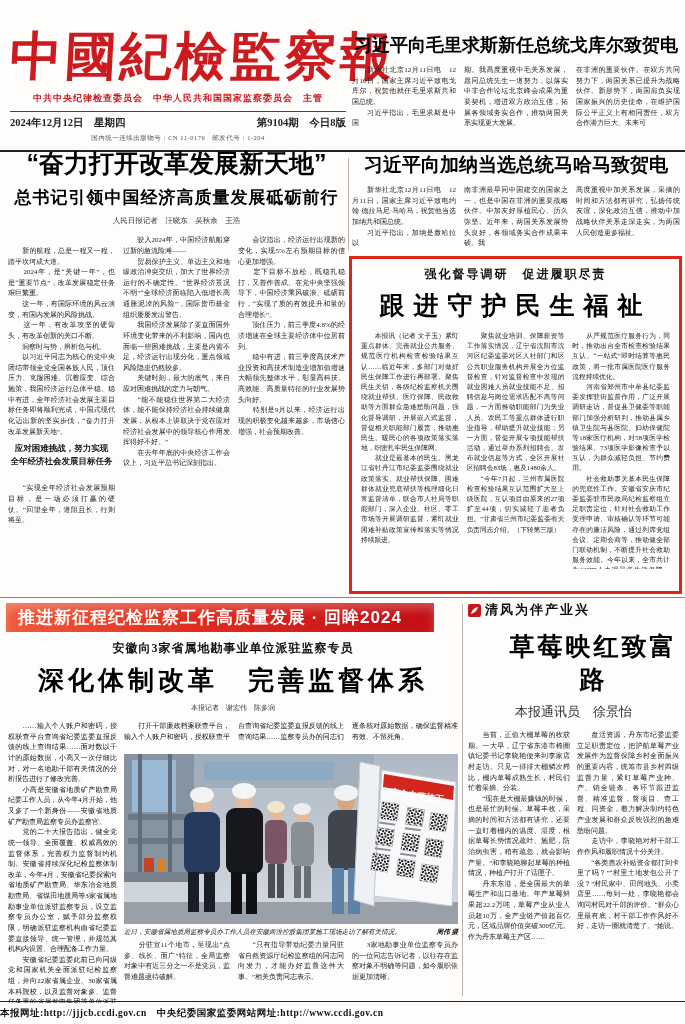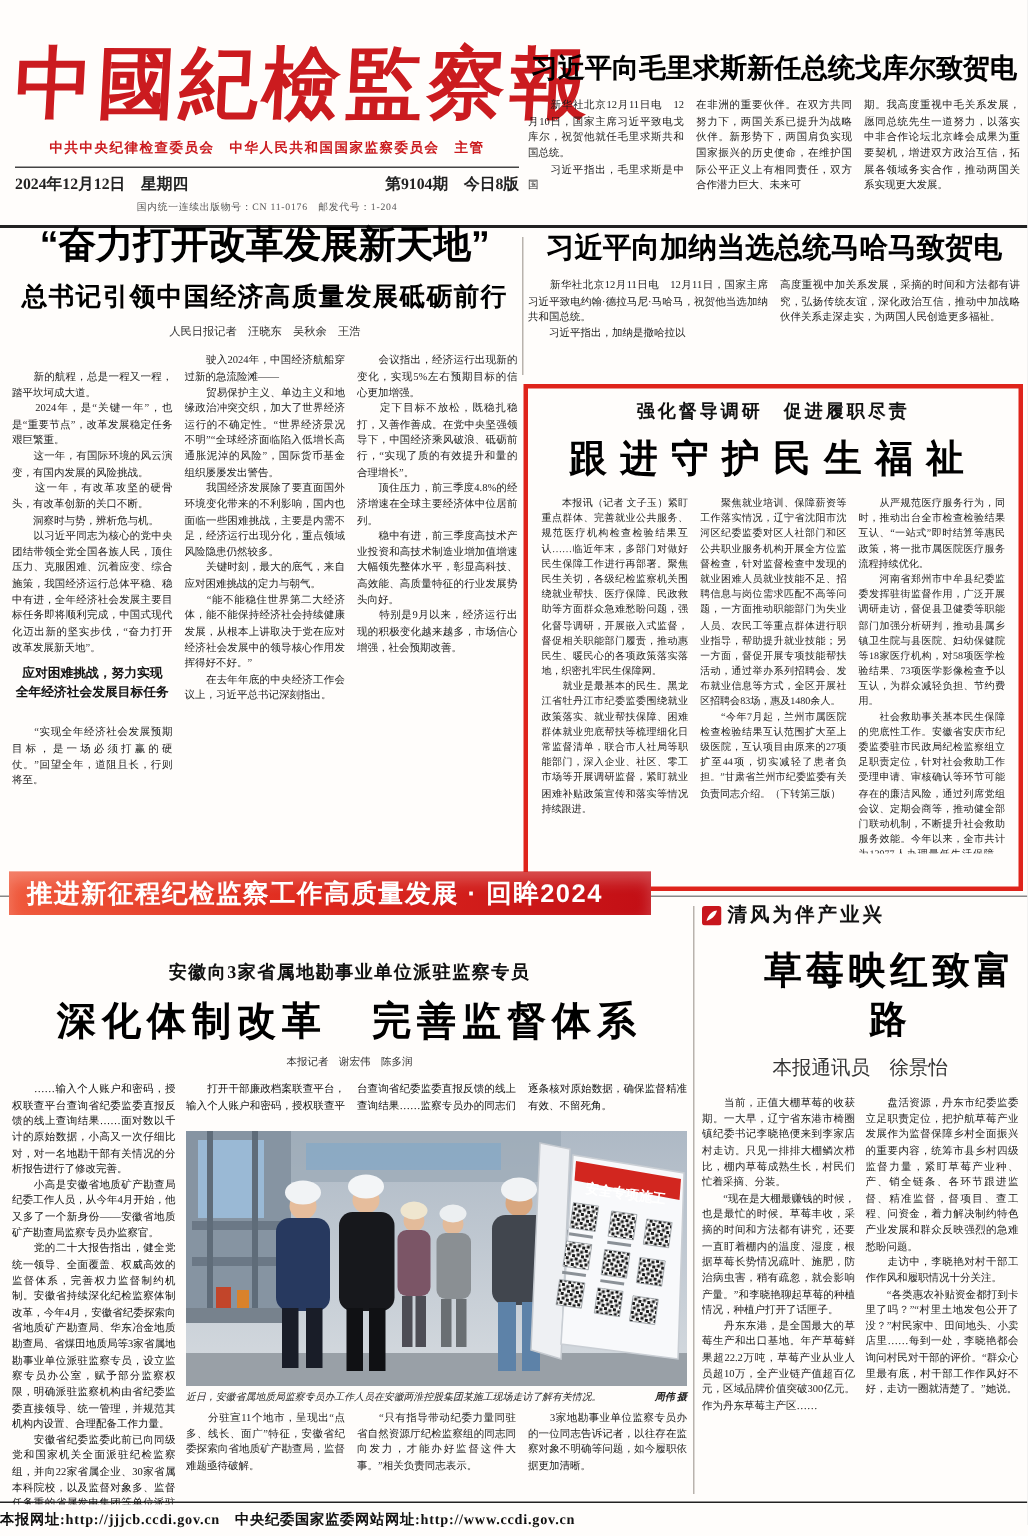--- a/index.html
+++ b/index.html
@@ -36,21 +36,21 @@
   .lead-subhead{font-weight:bold;font-size:8.5px;text-align:center;line-height:1.5;margin:5px 0;
                 white-space:pre-line;font-family:"Liberation Sans",sans-serif;color:#151515;}
   
   .boxed{position:absolute;left:349px;top:256px;width:333px;height:338px;border:3px solid #df241b;
          box-sizing:border-box;padding:7px 9px;background:#fffdfb;}
   .boxed .kicker{font-size:12px;font-weight:bold;text-align:center;letter-spacing:2px;}
   .boxed .hl{font-size:25px;letter-spacing:9px;margin-top:6px;}
   .boxed .cols{margin-top:9px;height:238px;}
   .boxed .bcol{font-size:6.7px;}
   
-  .banner{position:absolute;left:6px;top:581px;width:428px;height:29px;
+  .banner{position:absolute;left:6px;top:603px;width:428px;height:29px;
           background:linear-gradient(100deg,#f05a3c 0%,#e02b1f 45%,#c20e15 100%);
           color:#fff;font-weight:bold;font-size:17px;line-height:29px;padding-left:12px;
           box-sizing:border-box;letter-spacing:1px;font-family:"Liberation Sans",sans-serif;
           box-shadow:inset 0 6px 10px rgba(255,255,255,.25);}
   
   .bottom{position:absolute;left:8px;top:640px;width:450px;}
   .bottom .kicker{font-size:12px;font-weight:bold;text-align:center;letter-spacing:1px;}
   .bottom .hl{font-size:26px;letter-spacing:4px;margin-top:6px;}
   .bottom .byline{margin-top:5px;font-size:7px;}
   .bottom-content{margin-top:8px;display:flex;gap:7px;}
@@ -97,30 +97,31 @@
   <div class="hline-strong" style="left:0;top:150px;width:685px;"></div>
   <div class="hline" style="left:0;top:597px;width:685px;background:#888;"></div>
   <div class="vline" style="left:348px;top:158px;height:92px;"></div>
   <div class="vline" style="left:462px;top:604px;height:392px;"></div>
 
   <div class="tr1">
     <div class="hl headline-serif">习近平向毛里求斯新任总统戈库尔致贺电</div>
     <div class="cols">
       <div class="bcol">　　新华社北京12月11日电　12月10日，国家主席习近平致电戈库尔，祝贺他就任毛里求斯共和国总统。
 　　习近平指出，毛里求斯是中国</div>
+      <div class="bcol">期。我高度重视中毛关系发展，愿同总统先生一道努力，以落实中非合作论坛北京峰会成果为重要契机，增进双方政治互信，拓展各领域务实合作，推动两国关系实现更大发展。</div>
       <div class="bcol">在非洲的重要伙伴。在双方共同努力下，两国关系已提升为战略伙伴。新形势下，两国肩负实现国家振兴的历史使命，在维护国际公平正义上有相同责任，双方合作潜力巨大、未来可</div>
-      <div class="bcol">期。我高度重视中毛关系发展，愿同总统先生一道努力，以落实中非合作论坛北京峰会成果为重要契机，增进双方政治互信，拓展各领域务实合作，推动两国关系实现更大发展。</div>
     </div>
   </div>
 
   <div class="tr2">
     <div class="hl headline-serif">习近平向加纳当选总统马哈马致贺电</div>
     <div class="cols">
       <div class="bcol">　　新华社北京12月11日电　12月11日，国家主席习近平致电约翰·德拉马尼·马哈马，祝贺他当选加纳共和国总统。
 　　习近平指出，加纳是撒哈拉以</div>
+      <div class="bcol">南非洲最早同中国建交的国家之一，也是中国在非洲的重要战略伙伴。中加友好厚植民心、历久弥坚。近年来，两国关系发展势头良好，各领域务实合作成果丰硕。我</div>
       <div class="bcol">高度重视中加关系发展，采摘的时间和方法都有讲究，弘扬传统友谊，深化政治互信，推动中加战略伙伴关系走深走实，为两国人民创造更多福祉。</div>
     </div>
   </div>
 
   <div class="lead">
     <div class="hl headline-sans">“奋力打开改革发展新天地”</div>
     <div class="sub headline-serif">总书记引领中国经济高质量发展砥砺前行</div>
     <div class="byline">人民日报记者　汪晓东　吴秋余　王浩</div>
     <div class="cols">
       <div class="bcol">
@@ -255,21 +256,21 @@
               <rect x="257" y="94" width="16" height="2" fill="#8b9197"></rect>
               <rect x="283" y="96" width="16" height="2" fill="#8b9197"></rect>
             </g>
           </svg>
         </div>
         <div class="photo-caption">
           <span>近日，安徽省属地质局监察专员办工作人员在安徽两淮控股集团某施工现场走访了解有关情况。</span>
           <span class="photo-credit">周伟 摄</span>
         </div>
         <div class="bottom-band">
-          <div class="bcol">　　分驻宣11个地市，呈现出“点多、线长、面广”特征，安徽省纪委探索向省地质矿产勘查局，监督难题亟待破解。</div>
+          <div class="bcol">　　分驻宣11个地市，呈现出“点多、线长、面广”特征，全局监察对象中有近三分之一不是党员，监督难题亟待破解。</div>
           <div class="bcol">　　“只有指导带动纪委力量同驻省自然资源厅纪检监察组的同志同向发力，才能办好监督这件大事。”相关负责同志表示。</div>
           <div class="bcol">　　3家地勘事业单位监察专员办的一位同志告诉记者，以往存在监察对象不明确等问题，如今履职依据更加清晰。</div>
         </div>
       </div>
     </div>
   </div>
 
   <div class="straw">
     <div class="straw-head">
       <svg width="13" height="13" viewBox="0 0 13 13">

